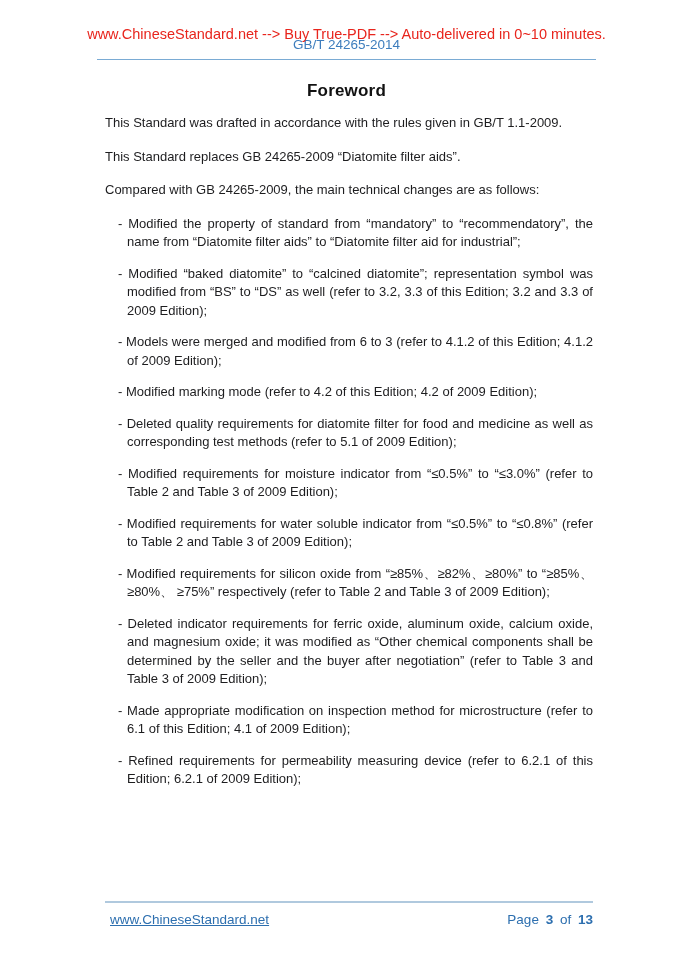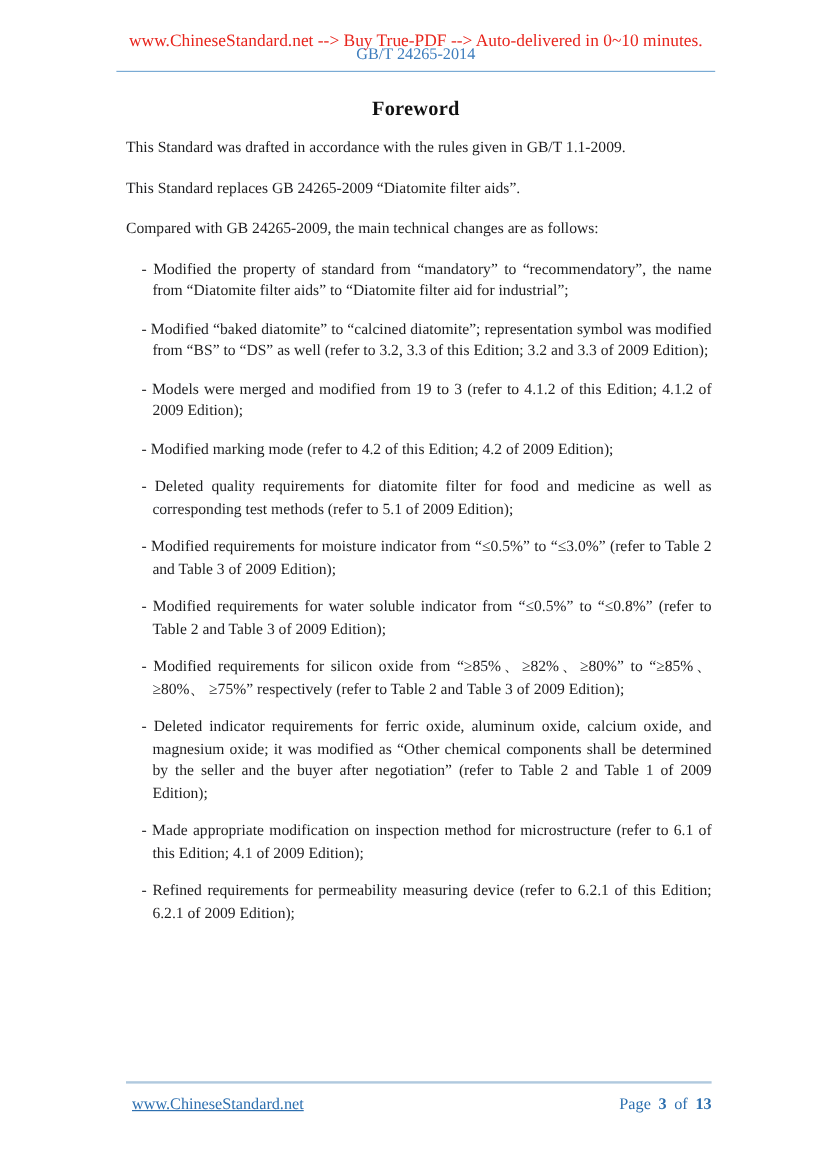--- a/index.html
+++ b/index.html
@@ -6,21 +6,21 @@
     margin: 0;
     padding: 0;
     background: #ffffff;
   }
   .page {
     position: relative;
     width: 693px;
     height: 980px;
     background: #ffffff;
     overflow: hidden;
-    font-family: Liberation Serif, serif;
+    font-family: Liberation Sans, sans-serif;
     color: #1d1d1f;
   }
 
   
   .watermark-line {
     position: absolute;
     top: 26px;
     left: 0;
     width: 100%;
     text-align: center;
@@ -136,27 +136,27 @@
   <div class="doc-title">Foreword</div>
 
   <div class="body-content">
     <p>This Standard was drafted in accordance with the rules given in GB/T 1.1-2009.</p>
     <p>This Standard replaces GB 24265-2009 “Diatomite filter aids”.</p>
     <p>Compared with GB 24265-2009, the main technical changes are as follows:</p>
 
     <div class="bullet-list">
       <div class="bullet-item">- Modified the property of standard from “mandatory” to “recommendatory”, the name from “Diatomite filter aids” to “Diatomite filter aid for industrial”;</div>
       <div class="bullet-item">- Modified “baked diatomite” to “calcined diatomite”; representation symbol was modified from “BS” to “DS” as well (refer to 3.2, 3.3 of this Edition; 3.2 and 3.3 of 2009 Edition);</div>
-      <div class="bullet-item">- Models were merged and modified from 19 to 3 (refer to 4.1.2 of this Edition; 4.1.2 of 2009 Edition);</div>
+      <div class="bullet-item">- Models were merged and modified from 6 to 3 (refer to 4.1.2 of this Edition; 4.1.2 of 2009 Edition);</div>
       <div class="bullet-item">- Modified marking mode (refer to 4.2 of this Edition; 4.2 of 2009 Edition);</div>
       <div class="bullet-item">- Deleted quality requirements for diatomite filter for food and medicine as well as corresponding test methods (refer to 5.1 of 2009 Edition);</div>
       <div class="bullet-item">- Modified requirements for moisture indicator from “≤0.5%” to “≤3.0%” (refer to Table 2 and Table 3 of 2009 Edition);</div>
       <div class="bullet-item">- Modified requirements for water soluble indicator from “≤0.5%” to “≤0.8%” (refer to Table 2 and Table 3 of 2009 Edition);</div>
       <div class="bullet-item">- Modified requirements for silicon oxide from “≥85%、≥82%、≥80%” to “≥85%、≥80%、 ≥75%” respectively (refer to Table 2 and Table 3 of 2009 Edition);</div>
-      <div class="bullet-item">- Deleted indicator requirements for ferric oxide, aluminum oxide, calcium oxide, and magnesium oxide; it was modified as “Other chemical components shall be determined by the seller and the buyer after negotiation” (refer to Table 2 and Table 1 of 2009 Edition);</div>
+      <div class="bullet-item">- Deleted indicator requirements for ferric oxide, aluminum oxide, calcium oxide, and magnesium oxide; it was modified as “Other chemical components shall be determined by the seller and the buyer after negotiation” (refer to Table 3 and Table 3 of 2009 Edition);</div>
       <div class="bullet-item">- Made appropriate modification on inspection method for microstructure (refer to 6.1 of this Edition; 4.1 of 2009 Edition);</div>
       <div class="bullet-item">- Refined requirements for permeability measuring device (refer to 6.2.1 of this Edition; 6.2.1 of 2009 Edition);</div>
     </div>
   </div>
 
   <div class="footer-rule"></div>
   <div class="footer-bar">
     <span class="footer-link">www.ChineseStandard.net</span>
     <span class="page-indicator">
       <span>Page</span>

